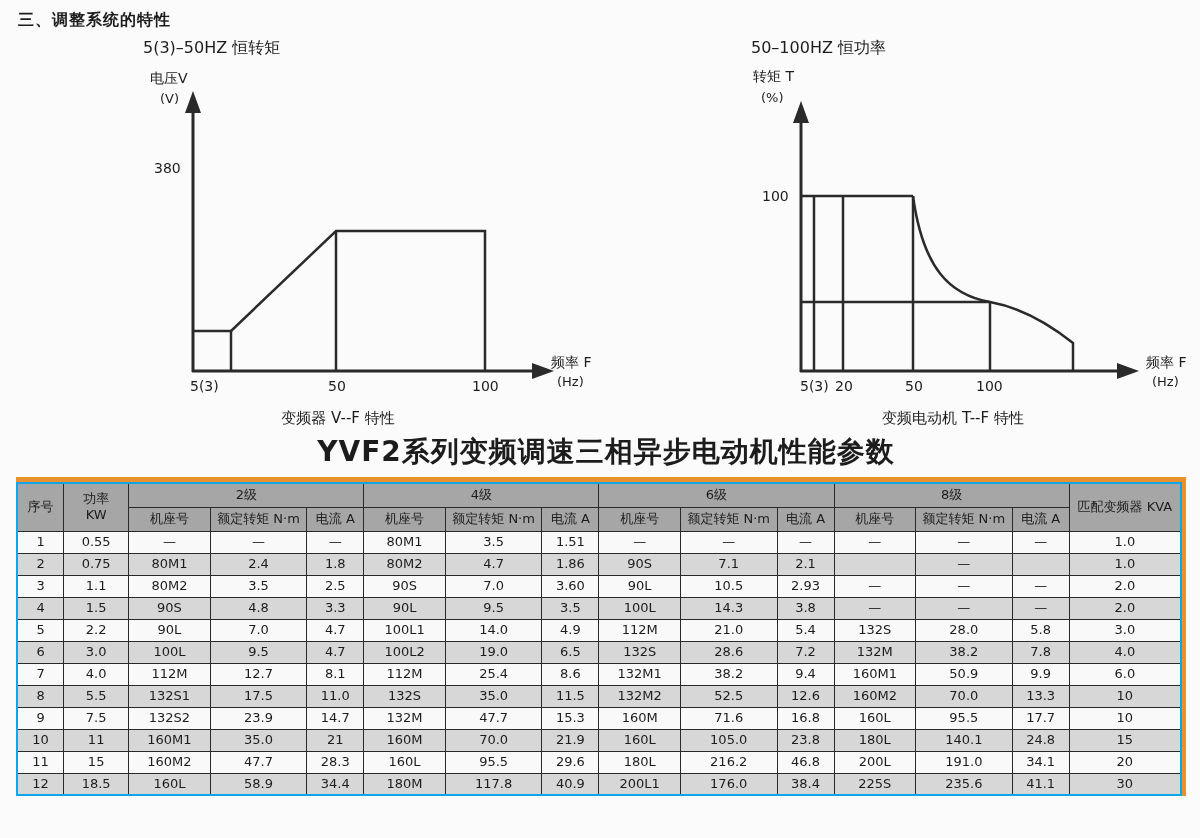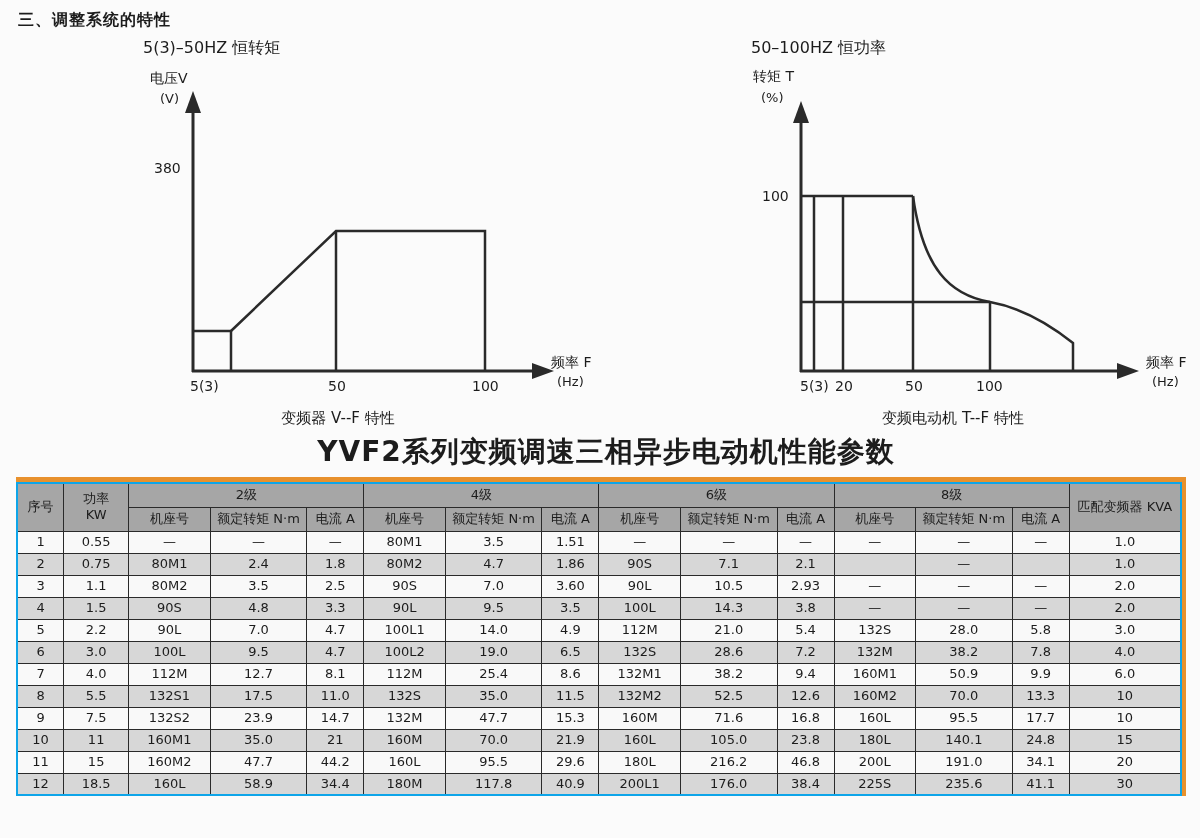--- a/index.html
+++ b/index.html
@@ -358,21 +358,21 @@
           <td>180L</td>
           <td>140.1</td>
           <td>24.8</td>
           <td>15</td>
         </tr>
         <tr class="odd">
           <td>11</td>
           <td>15</td>
           <td>160M2</td>
           <td>47.7</td>
-          <td>44.2</td>
+          <td>28.3</td>
           <td>160L</td>
           <td>95.5</td>
           <td>29.6</td>
           <td>180L</td>
           <td>216.2</td>
           <td>46.8</td>
           <td>200L</td>
           <td>191.0</td>
           <td>34.1</td>
           <td>20</td>

